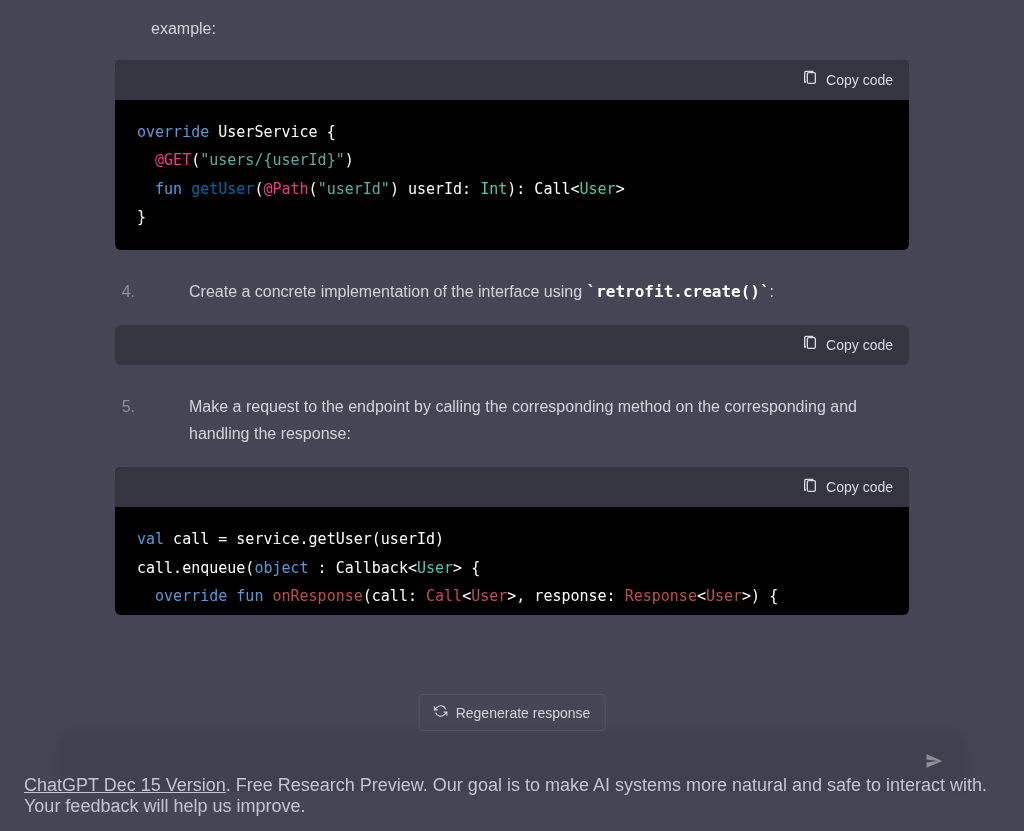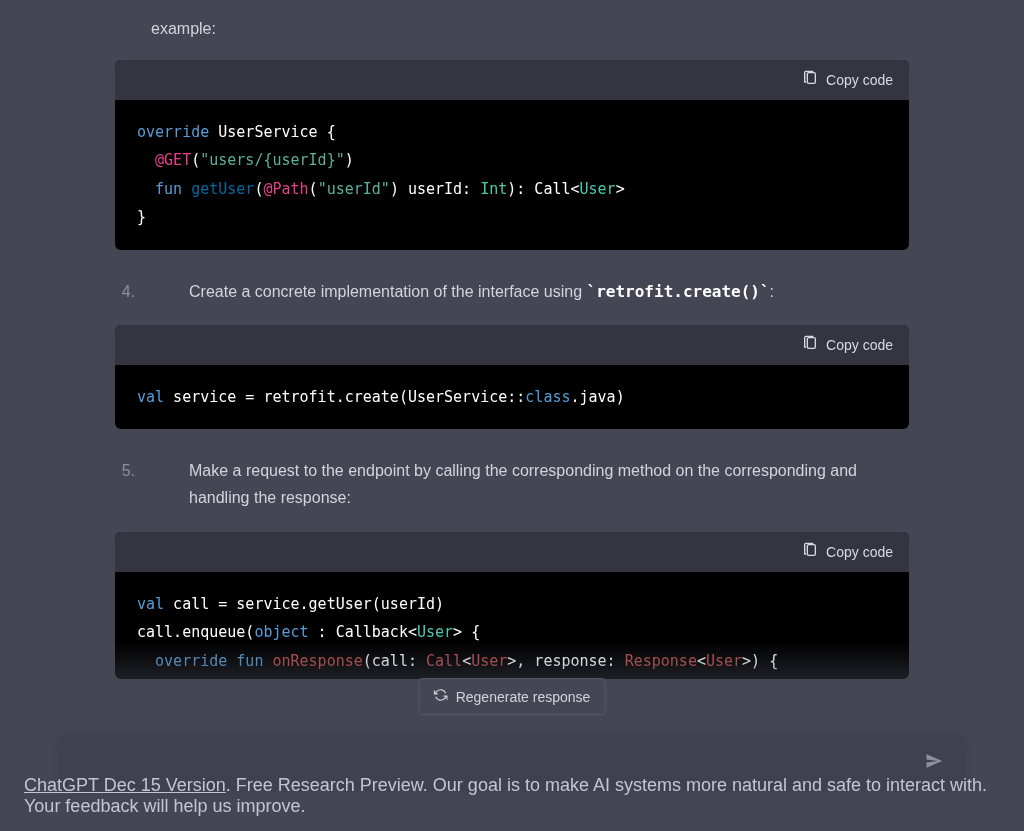--- a/index.html
+++ b/index.html
@@ -87,21 +87,21 @@
     bottom: 100px;
     height: 90px;
     background: linear-gradient(to bottom, rgba(68,70,84,0) 0%, rgba(68,70,84,1) 95%);
     pointer-events: none;
   }
 
   .regen-button {
     position: absolute;
     left: 50%;
     transform: translateX(-50%);
-    bottom: 116px;
+    bottom: 100px;
     background: #444654;
     border: 1px solid #565869;
     color: #d1d5db;
     font-size: 14px;
     padding: 9px 14px;
     border-radius: 4px;
     display: flex;
     align-items: center;
     gap: 8px;
     cursor: pointer;
@@ -193,21 +193,20 @@
       <button class="copy-button">
         <span>
           <svg viewBox="0 0 24 24" fill="none" stroke="currentColor" stroke-width="2">
               <rect x="8" y="4" width="12" height="16" rx="2"></rect>
               <path d="M16 4V2H6a2 2 0 0 0-2 2v14h2"></path>
             </svg>
         </span>
         <span>Copy code</span>
       </button>
     </div>
-    <div class="code-body"><span class="tok-keyword">val</span><span> service = retrofit.create(UserService::</span><span class="tok-class">class</span><span>.java)</span></div>
   </div>
 
   <div class="list-item">
     <span class="list-num">5.</span>
     <span class="list-body">Make a request to the endpoint by calling the corresponding method on the corresponding and handling the response:</span>
   </div>
 
   <div class="code-block" style="margin-bottom:0;">
     <div class="code-header">
       <button class="copy-button">

